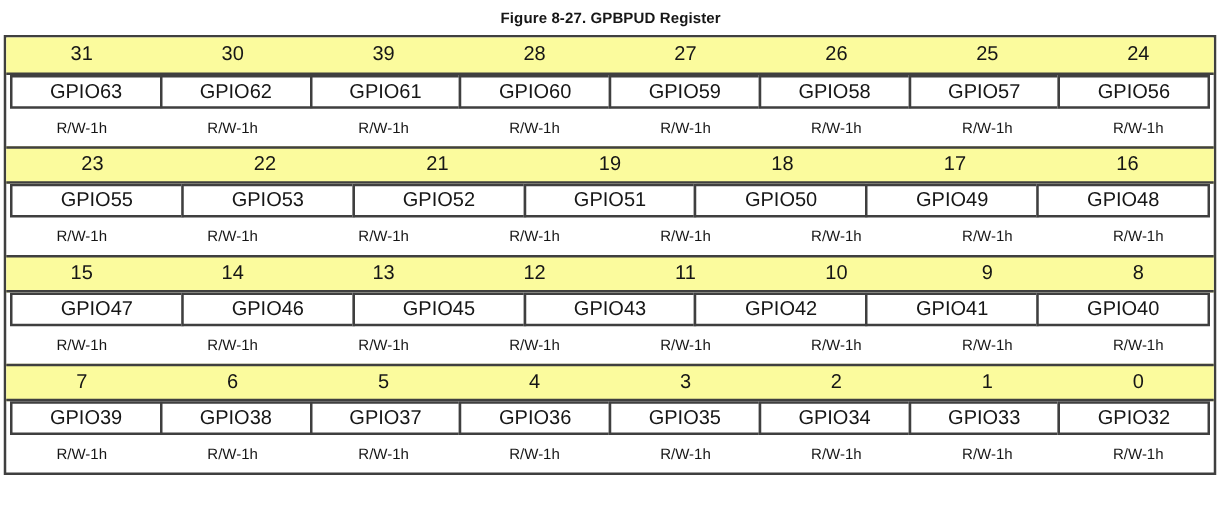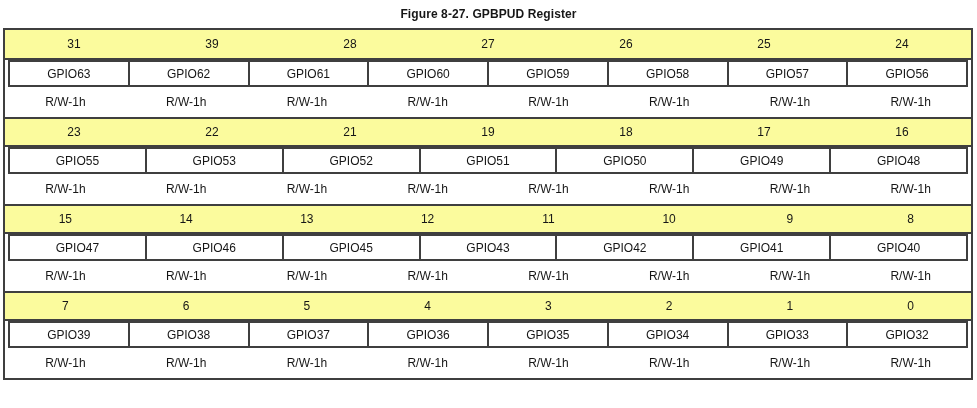--- a/index.html
+++ b/index.html
@@ -33,33 +33,33 @@
     display:flex;
     height:30px;
     background:var(--header-bg);
     border-bottom:2px solid var(--border-color);
   }
   .bit-cell{
     flex:1 1 0;
     display:flex;
     align-items:center;
     justify-content:center;
-    font-size:12px;
+    font-size:16px;
   }
   .field-row{
     display:flex;
     padding:0 3px;
     height:27px;
   }
   .field-cell{
     flex:1 1 0;
     display:flex;
     align-items:center;
     justify-content:center;
-    font-size:12px;
+    font-size:16px;
     border:2px solid var(--border-color);
     background:#ffffff;
   }
   .field-cell + .field-cell{margin-left:-2px;}
   .reset-row{
     display:flex;
     height:30px;
   }
   .reset-cell{
     flex:1 1 0;
@@ -71,20 +71,21 @@
 </style>
 </head>
 <body>
 
 <div class="figure">
   <div class="figure-title">Figure 8-27. GPBPUD Register</div>
   <div class="register-table" id="register-table">
       <div class="band">
         <div class="bit-row">
           <div class="bit-cell">31</div>
+          <div class="bit-cell">30</div>
           <div class="bit-cell">39</div>
           <div class="bit-cell">28</div>
           <div class="bit-cell">27</div>
           <div class="bit-cell">26</div>
           <div class="bit-cell">25</div>
           <div class="bit-cell">24</div>
         </div>
         <div class="field-row">
           <div class="field-cell">GPIO63</div>
           <div class="field-cell">GPIO62</div>

